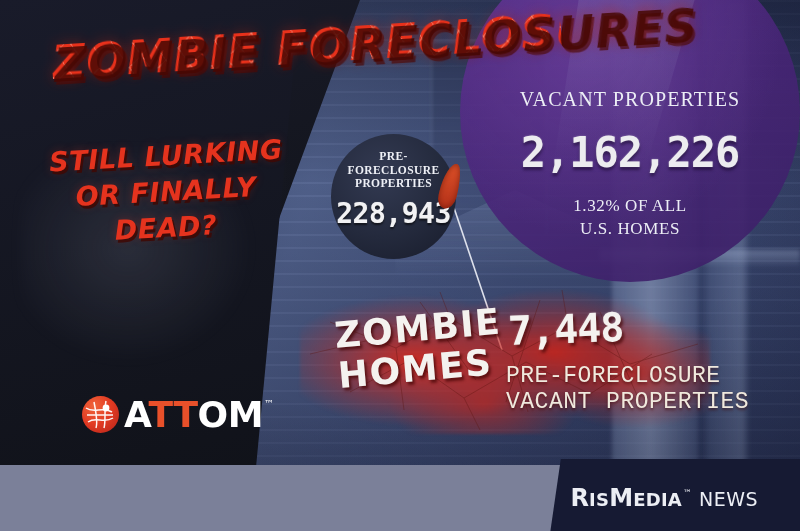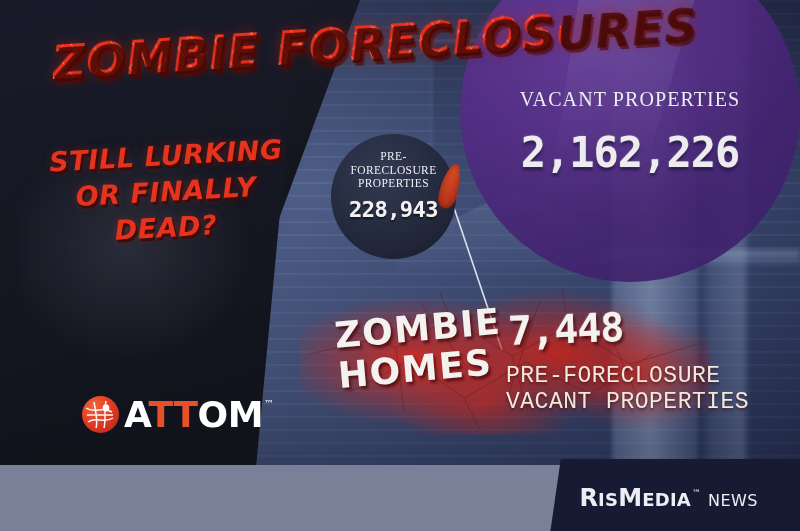--- a/index.html
+++ b/index.html
@@ -90,27 +90,27 @@
   
   .dark-bubble {
     position:absolute; left:331px; top:134px; width:125px; height:125px;
     border-radius:50%;
     background:radial-gradient(circle at 40% 32%, #333a52 0%, #242a3d 55%, #171b2a 100%);
   }
   .bubble-label {
     position:absolute; left:0; right:0; top:16px;
     text-align:center; color:#eef0f6;
     font-family:"Liberation Serif", serif;
-    font-size:11.5px; line-height:13.5px; letter-spacing:0.4px;
+    font-size:11.5px; line-height:13.5px; letter-spacing:0.4px;font-weight:bold;
   }
   .bubble-number {
     position:absolute; left:-4px; right:-4px; top:63px;
     text-align:center; color:#f2f2f4;
     font-family:"DejaVu Sans Mono", monospace;
-    font-weight:bold; font-size:22px; letter-spacing:-0.5px;
+    font-weight:bold; font-size:28px; letter-spacing:-0.5px;
     text-shadow:0 2px 2px rgba(0,0,0,0.6), 0 0 1px rgba(255,255,255,0.5);
   }
 
   
   .leaf {
     position:absolute; left:441px; top:163px; width:18px; height:46px;
     background:linear-gradient(160deg,#e2542a,#b02f18);
     border-radius:60% 40% 55% 45% / 70% 72% 30% 28%;
     transform:rotate(14deg);
     box-shadow:inset 0 0 6px rgba(80,12,0,0.6);
@@ -241,21 +241,21 @@
     clip-path:polygon(8% 0%, 100% 0%, 100% 100%, 4% 100%);
   }
   .ris {
     position:absolute; right:42px; bottom:19px;
     display:flex; align-items:baseline;
     font-family:"DejaVu Sans", sans-serif; color:#eceef4;margin-left:24px;
   }
   .ris-b { font-weight:bold; font-size:24px; letter-spacing:0.2px; }
   .ris-b .sm { font-size:18px; }
   .ris-tm { font-size:9px; margin-left:1px; margin-right:7px; align-self:flex-start; position:relative; top:4px; }
-  .ris-n { font-weight:normal; font-size:16px; letter-spacing:0.5px;text-align:right; }
+  .ris-n { font-weight:normal; font-size:19px; letter-spacing:0.5px;text-align:right; }
 </style>
 </head>
 <body>
 
 <div id="infographic">
 
   <div class="bg-photo"></div>
   <div class="bg-door"></div>
   <div class="bg-gable"></div>
   <div class="bg-porch"></div>
@@ -273,20 +273,24 @@
   <div class="headline">ZOMBIE FORECLOSURES</div>
 
   <div class="subhead">
     <div class="sh1">STILL LURKING</div>
     <div class="sh2">OR FINALLY</div>
     <div class="sh3">DEAD?</div>
   </div>
 
   <div class="vp-title">VACANT PROPERTIES</div>
   <div class="vp-number">2,162,226</div>
+  <div class="vp-sub">
+    <div>1.32% OF ALL</div>
+    <div>U.S. HOMES</div>
+  </div>
 
   <svg class="connector" viewBox="0 0 200 180">
     <line x1="68" y1="0" x2="122" y2="160" stroke="#e6e9f2" stroke-width="1.6" opacity="0.95"></line>
   </svg>
 
   <div class="dark-bubble">
     <div class="bubble-label">
       <div>PRE-</div>
       <div>FORECLOSURE</div>
       <div>PROPERTIES</div>

